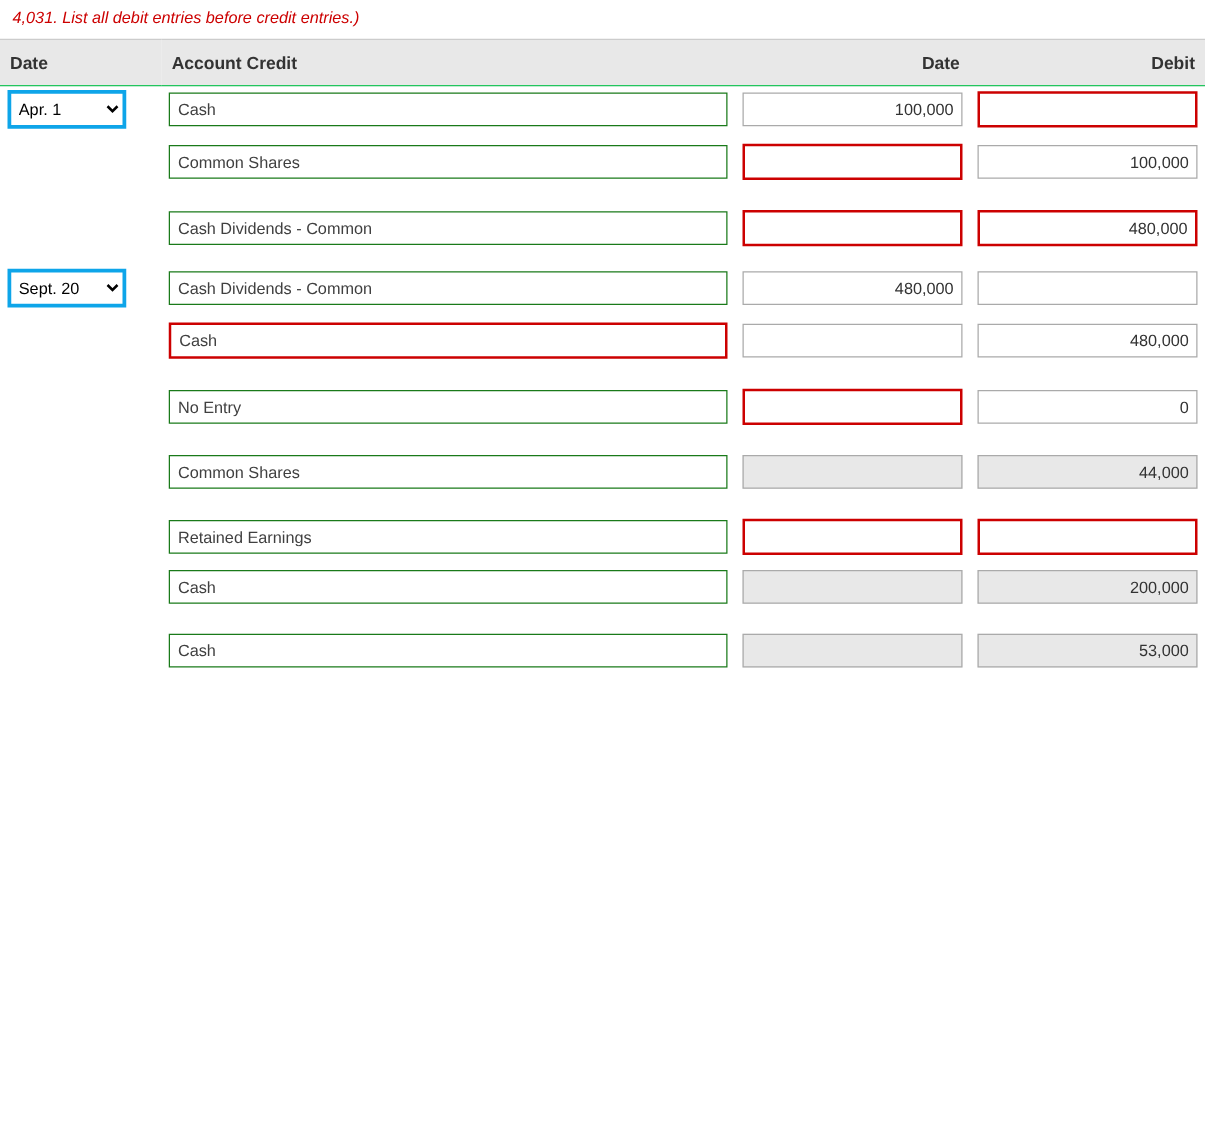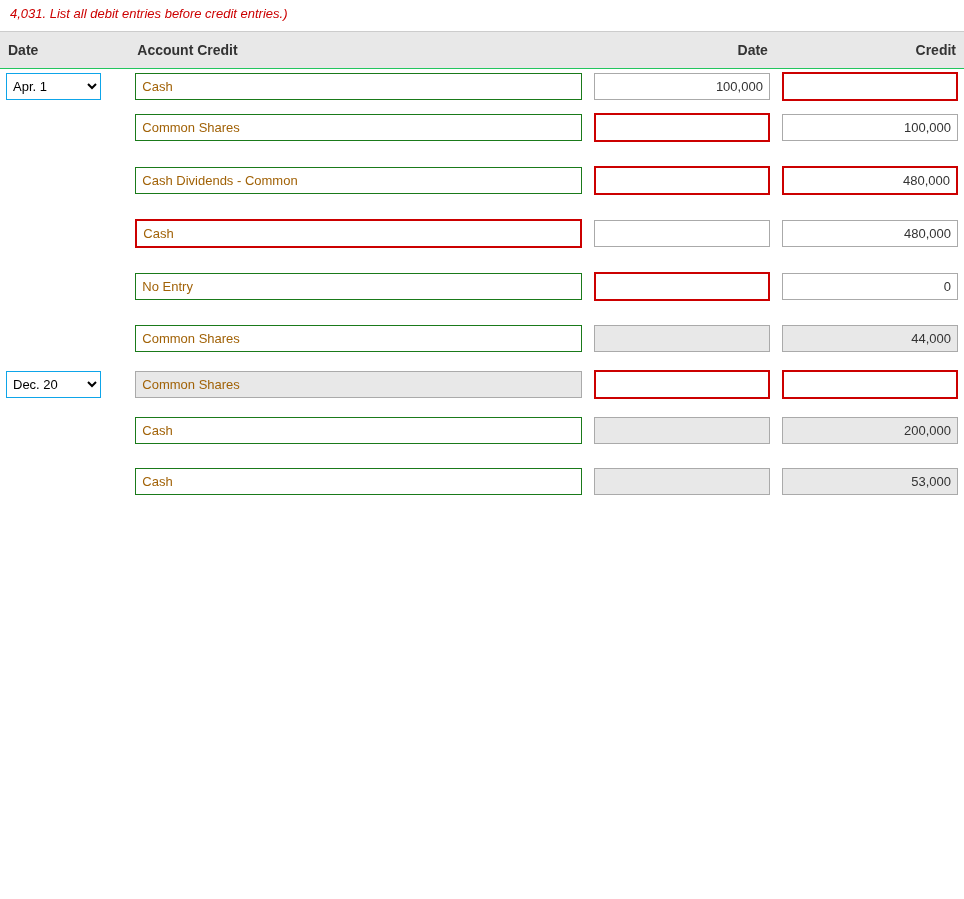--- a/index.html
+++ b/index.html
@@ -39,32 +39,32 @@
       vertical-align: middle;
     }
     .col-date { width: 110px; }
     .col-account { width: 390px; }
     .col-debit { width: 160px; }
     .col-credit { width: 160px; }
 
     select.date-select {
       width: 95px;
       padding: 4px 2px;
-      border: 1px solid #0ea5e9;
+      border: 3px solid #0ea5e9;
       background: #fff;
       font-size: 13px;
       cursor: pointer;
     }
     input.account-input {
       width: 100%;
       padding: 5px 6px;
       border: 1px solid #1a7a1a;
       font-size: 13px;
       background: #fff;
-      color: #a16207;
+      color: #404040;
       outline: none;
     }
     input.account-input.red-border {
       border: 2px solid #cc0000;
     }
     input.account-input.green-border {
       border: 1px solid #1a7a1a;
     }
     input.account-input.gray-bg {
       background: #e8e8e8;
@@ -98,21 +98,21 @@
 <body>
 
 <div class="top-note">4,031. List all debit entries before credit entries.)</div>
 
 <table class="journal-table">
   <thead>
     <tr>
       <th class="col-date">Date</th>
       <th class="col-account">Account Credit</th>
       <th class="col-debit debit">Date</th>
-      <th class="col-credit credit">Credit</th>
+      <th class="col-credit credit">Debit</th>
     </tr>
   </thead>
   <tbody id="journal-body">
   <tr>
         <td class="col-date"><select class="date-select"><option value="Apr. 1">Apr. 1</option><option value="June 15">June 15</option><option value="Sept. 20">Sept. 20</option><option value="Sept. 21">Sept. 21</option><option value="Nov. 1">Nov. 1</option><option value="Dec. 20">Dec. 20</option><option value="Dec. 27">Dec. 27</option></select></td>
         <td class="col-account"><input type="text" class="account-input green-border" value="Cash" style=""></td>
         <td class="col-debit"><input type="text" class="number-input" value="100,000" style=""></td>
         <td class="col-credit"><input type="text" class="number-input red-border" style=""></td>
       </tr>
       <tr class="row-spacer">
@@ -132,20 +132,26 @@
       </tr>
       <tr>
         <td class="col-date"></td>
         <td class="col-account"><input type="text" class="account-input green-border" value="Cash Dividends - Common" style=""></td>
         <td class="col-debit"><input type="text" class="number-input red-border" style=""></td>
         <td class="col-credit"><input type="text" class="number-input red-border" value="480,000" style=""></td>
       </tr>
       <tr class="section-gap">
         <td colspan="4"></td>
       </tr>
+      <tr>
+        <td class="col-date"><select class="date-select"><option value="Apr. 1">Apr. 1</option><option value="June 15">June 15</option><option value="Sept. 20" selected="">Sept. 20</option><option value="Sept. 21">Sept. 21</option><option value="Nov. 1">Nov. 1</option><option value="Dec. 20">Dec. 20</option><option value="Dec. 27">Dec. 27</option></select></td>
+        <td class="col-account"><input type="text" class="account-input green-border" value="Cash Dividends - Common" style=""></td>
+        <td class="col-debit"><input type="text" class="number-input" value="480,000" style=""></td>
+        <td class="col-credit"><input type="text" class="number-input" style=""></td>
+      </tr>
       <tr class="row-spacer">
         <td colspan="4"></td>
       </tr>
       <tr>
         <td class="col-date"></td>
         <td class="col-account"><input type="text" class="account-input red-border" value="Cash" style=""></td>
         <td class="col-debit"><input type="text" class="number-input" style=""></td>
         <td class="col-credit"><input type="text" class="number-input" value="480,000" style=""></td>
       </tr>
       <tr class="section-gap">
@@ -168,28 +174,28 @@
       </tr>
       <tr>
         <td class="col-date"></td>
         <td class="col-account"><input type="text" class="account-input green-border" value="Common Shares" style=""></td>
         <td class="col-debit"><input type="text" class="number-input green-fill" style=""></td>
         <td class="col-credit"><input type="text" class="number-input green-fill" value="44,000" style=""></td>
       </tr>
       <tr class="section-gap">
         <td colspan="4"></td>
       </tr>
-      <tr>
-        <td class="col-date"><select class="date-select"><option value="Apr. 1">Apr. 1</option><option value="June 15">June 15</option><option value="Sept. 20">Sept. 20</option><option value="Sept. 21">Sept. 21</option><option value="Nov. 1">Nov. 1</option><option value="Dec. 20" selected="">Dec. 20</option><option value="Dec. 27">Dec. 27</option></select></td>
-        <td class="col-account"><input type="text" class="account-input gray-bg" value="Common Shares" style=""></td>
+      <tr class="row-spacer">
+        <td colspan="4"></td>
+      </tr>
+      <tr>
+        <td class="col-date"></td>
+        <td class="col-account"><input type="text" class="account-input green-border" value="Retained Earnings" style=""></td>
         <td class="col-debit"><input type="text" class="number-input red-border" style=""></td>
         <td class="col-credit"><input type="text" class="number-input red-border" style=""></td>
-      </tr>
-      <tr class="row-spacer">
-        <td colspan="4"></td>
       </tr>
       <tr class="row-spacer">
         <td colspan="4"></td>
       </tr>
       <tr>
         <td class="col-date"></td>
         <td class="col-account"><input type="text" class="account-input green-border" value="Cash" style=""></td>
         <td class="col-debit"><input type="text" class="number-input green-fill" style=""></td>
         <td class="col-credit"><input type="text" class="number-input green-fill" value="200,000" style=""></td>
       </tr>

